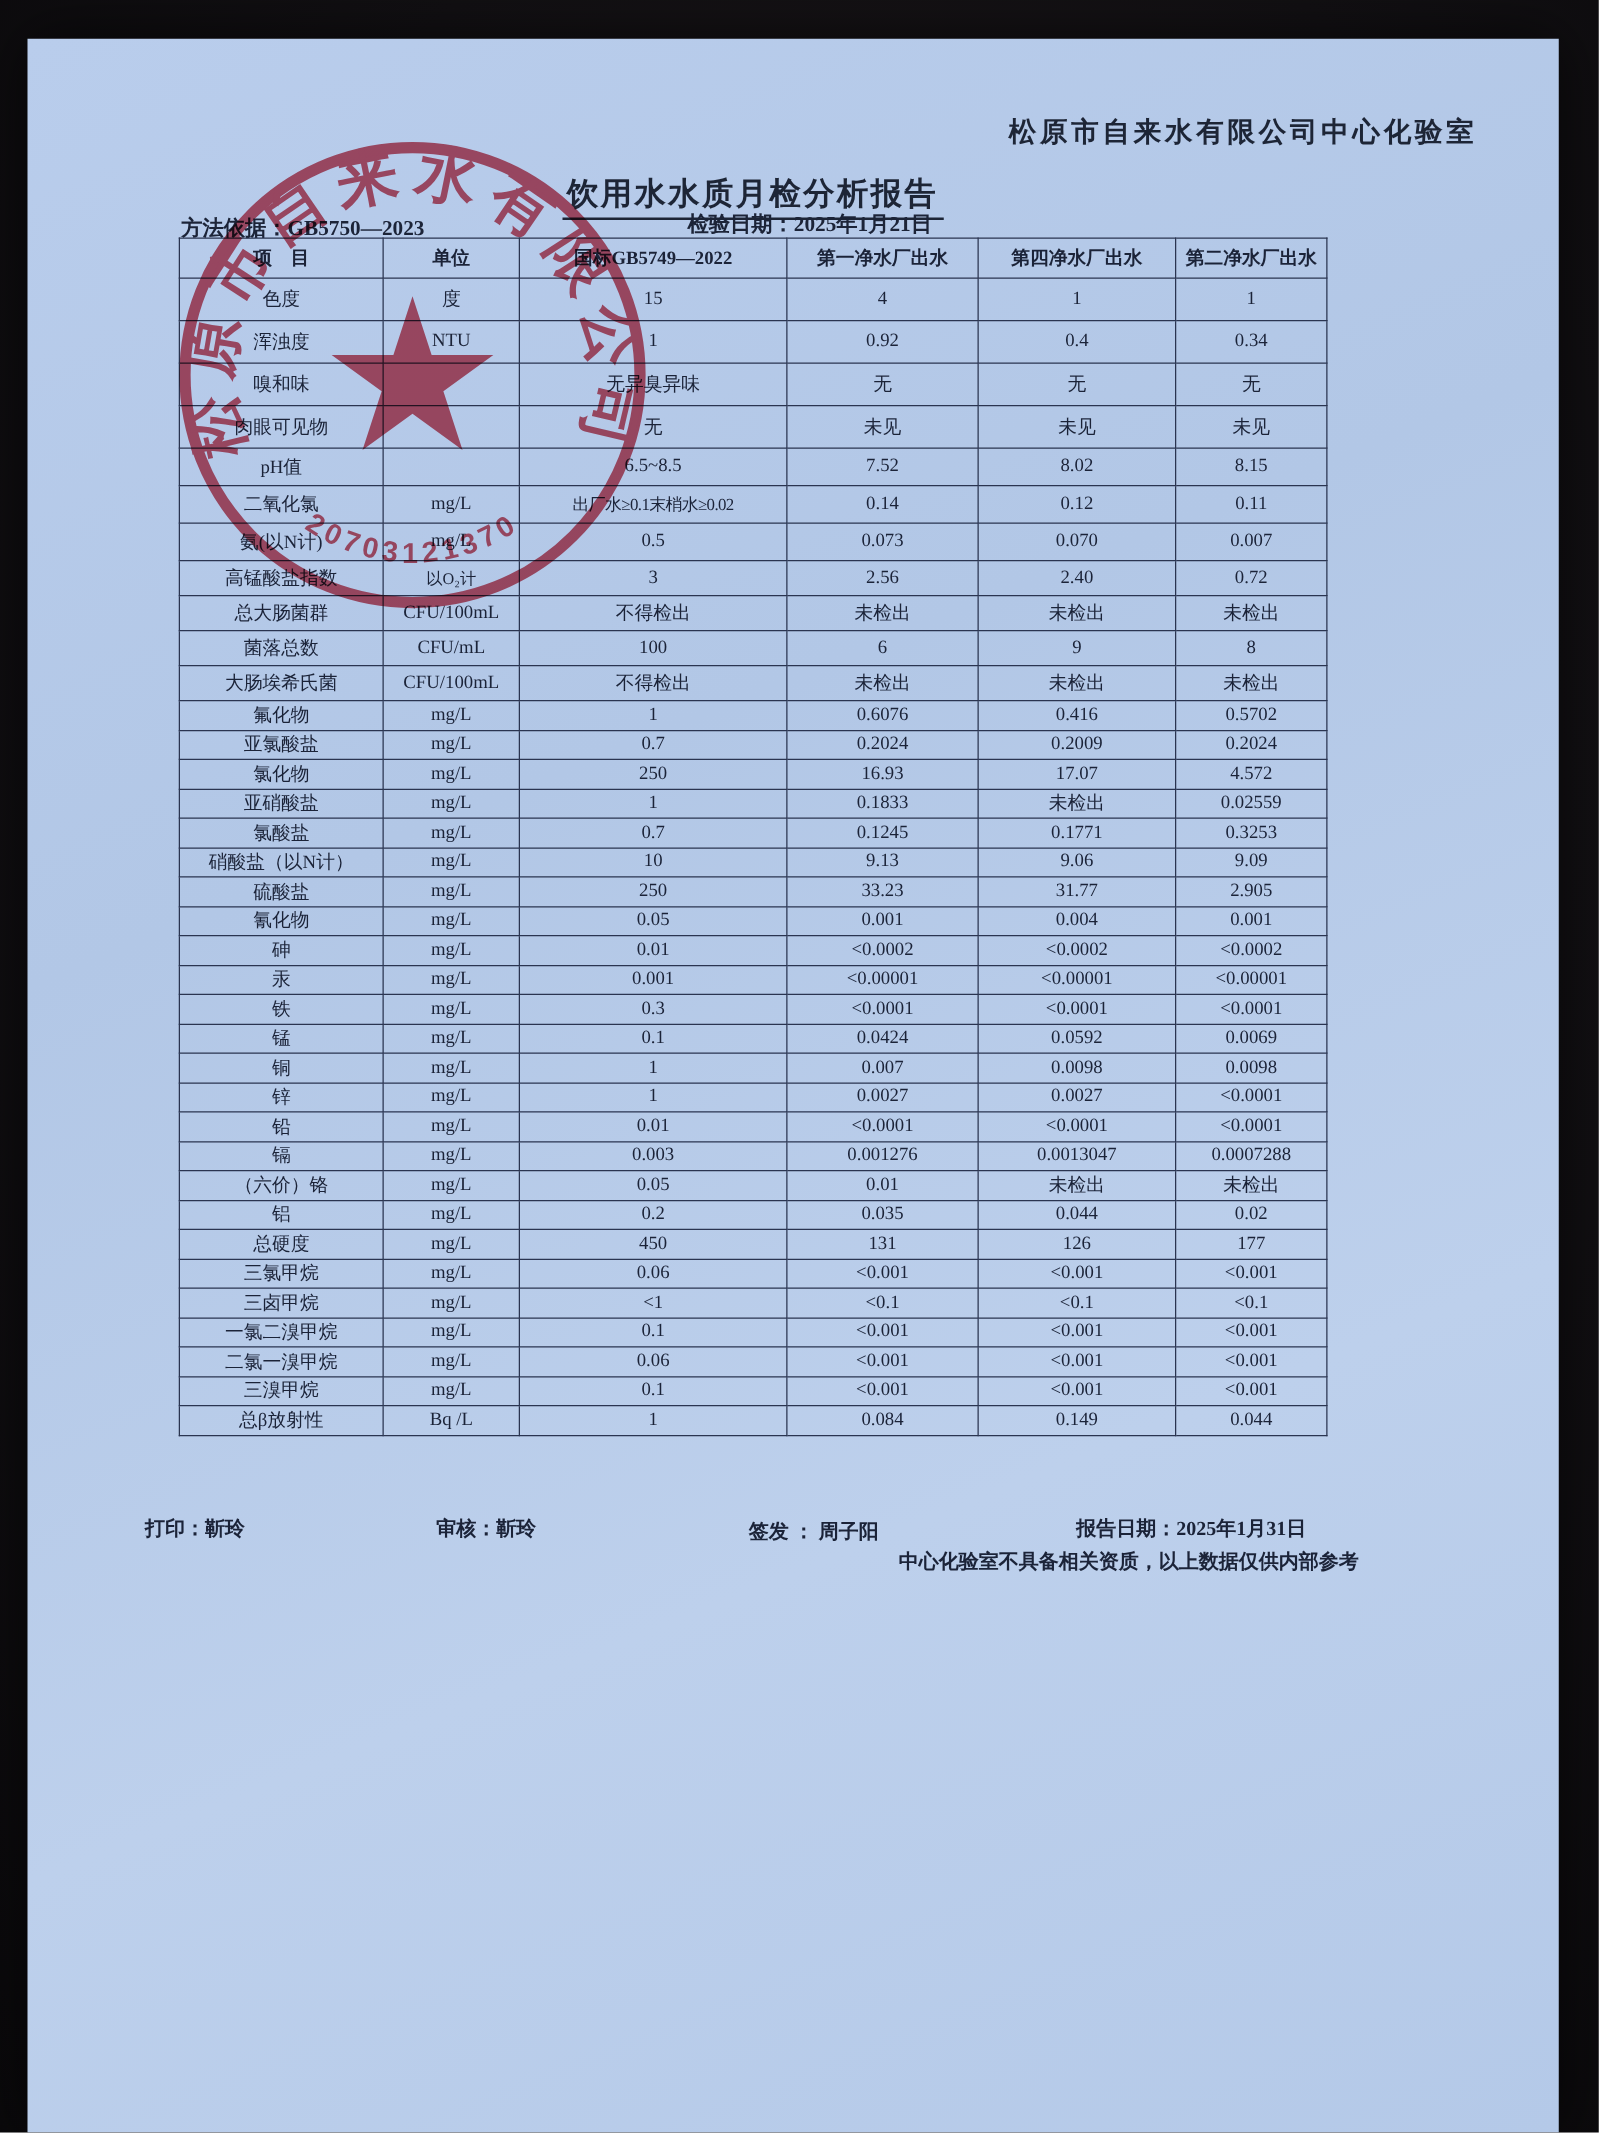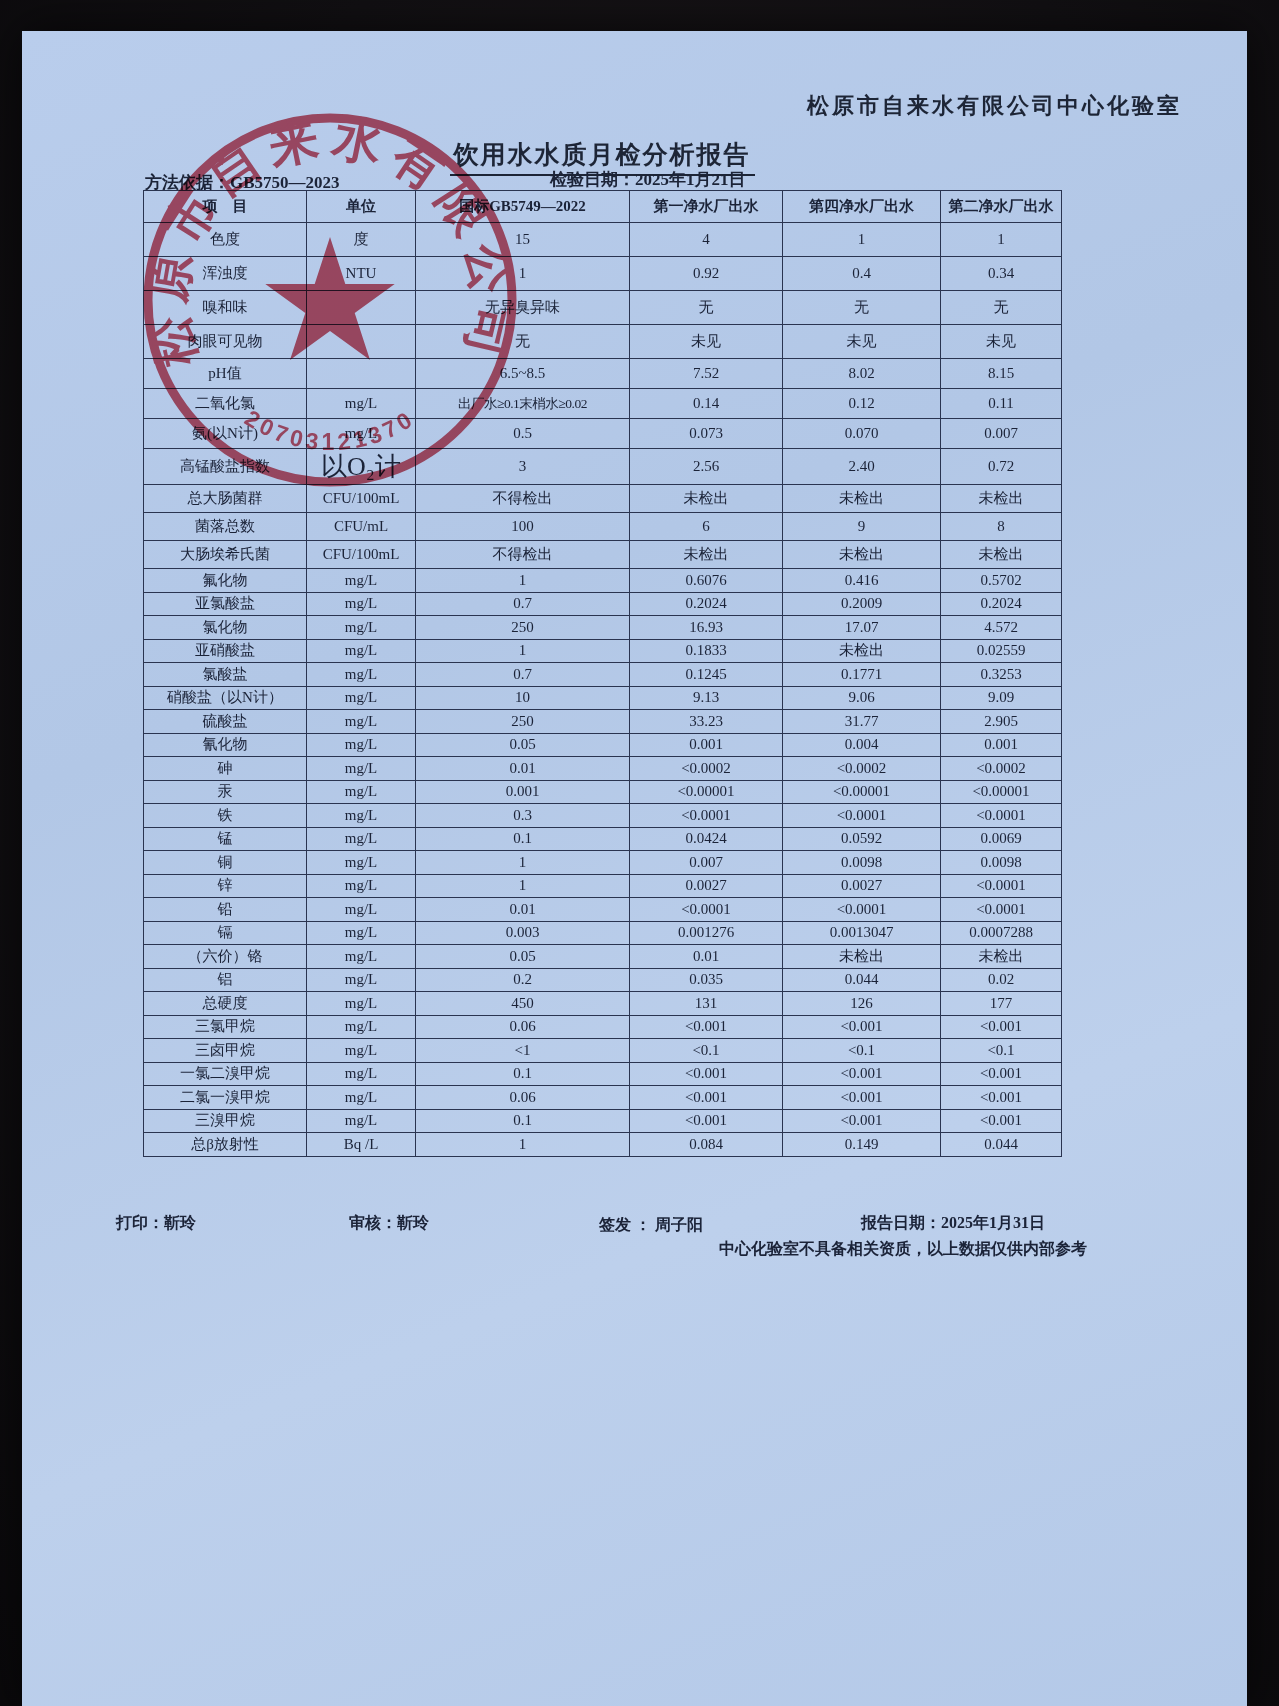--- a/index.html
+++ b/index.html
@@ -35,21 +35,21 @@
     padding:0 2px;font-size:15px;color:#1b2338;overflow:hidden;white-space:nowrap;
   }
   table.report thead tr{height:32px;}
   table.report th{font-weight:bold;font-size:15px;}
   table.report tbody tr{height:23.5px;}
   table.report tbody tr:nth-child(-n+11){height:28px;}
   table.report tbody tr:nth-child(-n+7){height:30px;}
   table.report tbody tr:nth-child(-n+4){height:34px;}
   
   table.report tbody tr:nth-child(6) td:nth-child(3){font-size:13.5px;letter-spacing:-.5px;}
-  table.report tbody tr:nth-child(8) td:nth-child(2){font-size:26px;}
+  table.report tbody tr:nth-child(8) td:nth-child(2){font-size:13px;}
   .footer-line{position:absolute;top:1182px;left:0;width:100%;font-size:16px;font-weight:bold;color:#1b2338;}
   .f-print{position:absolute;left:94px;top:0;}
   .f-review{position:absolute;left:327px;top:0;text-align:center;}
   .f-issue{position:absolute;left:577px;top:2px;}
   .f-date{position:absolute;left:839px;top:0;}
   .footer-note{position:absolute;top:1208px;left:697px;font-size:16px;font-weight:bold;color:#1b2338;}
   .stamp{
     position:absolute;left:108px;top:69px;width:400px;height:400px;
     opacity:.82;mix-blend-mode:multiply;pointer-events:none;
   }

